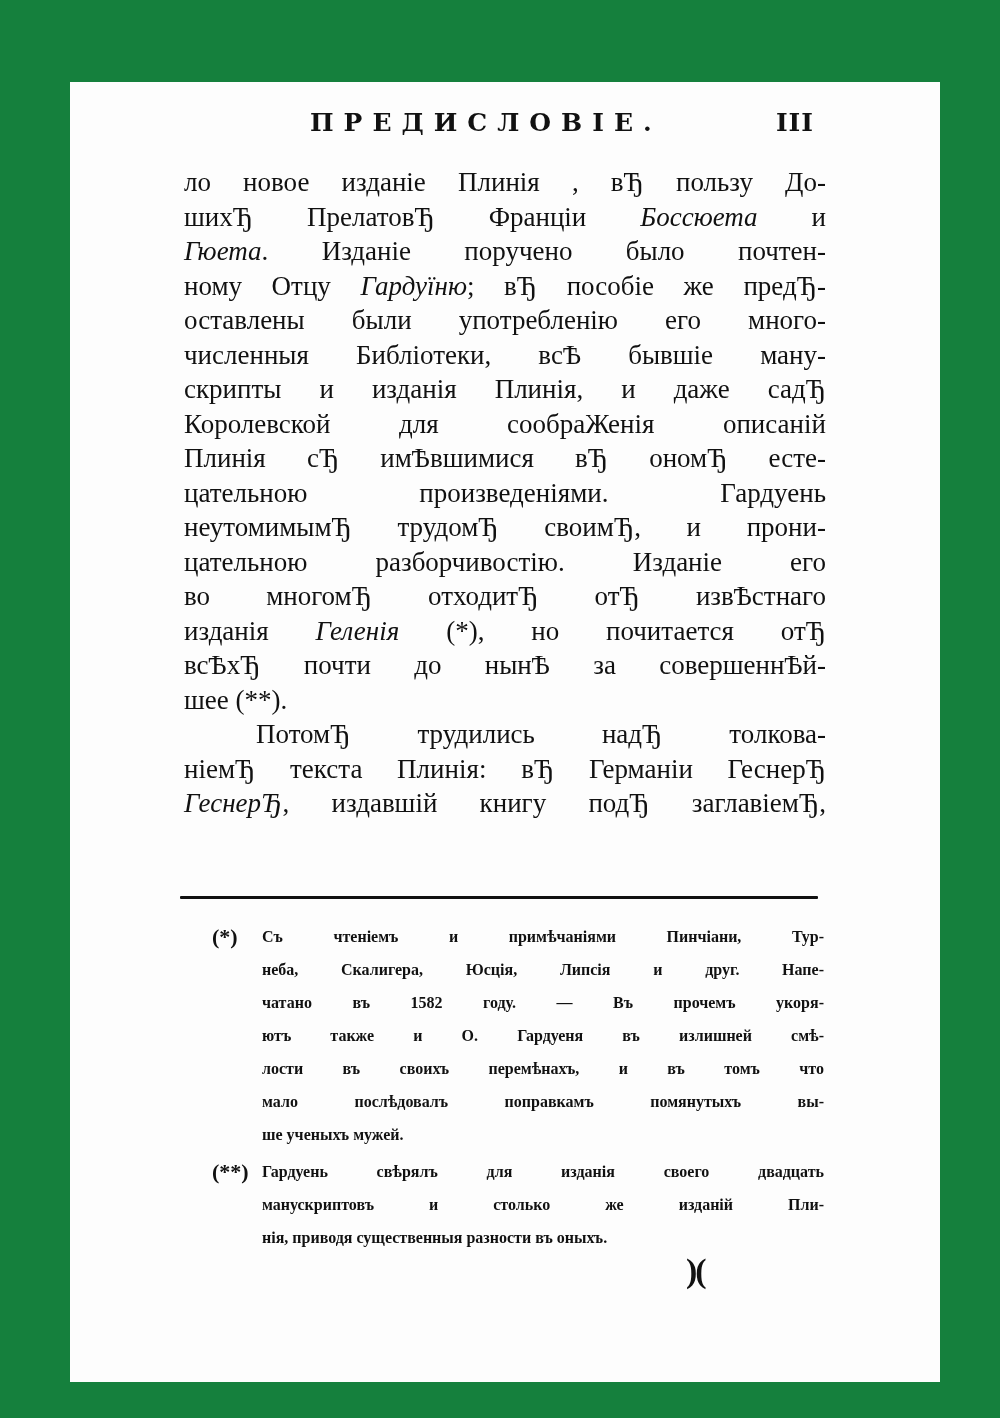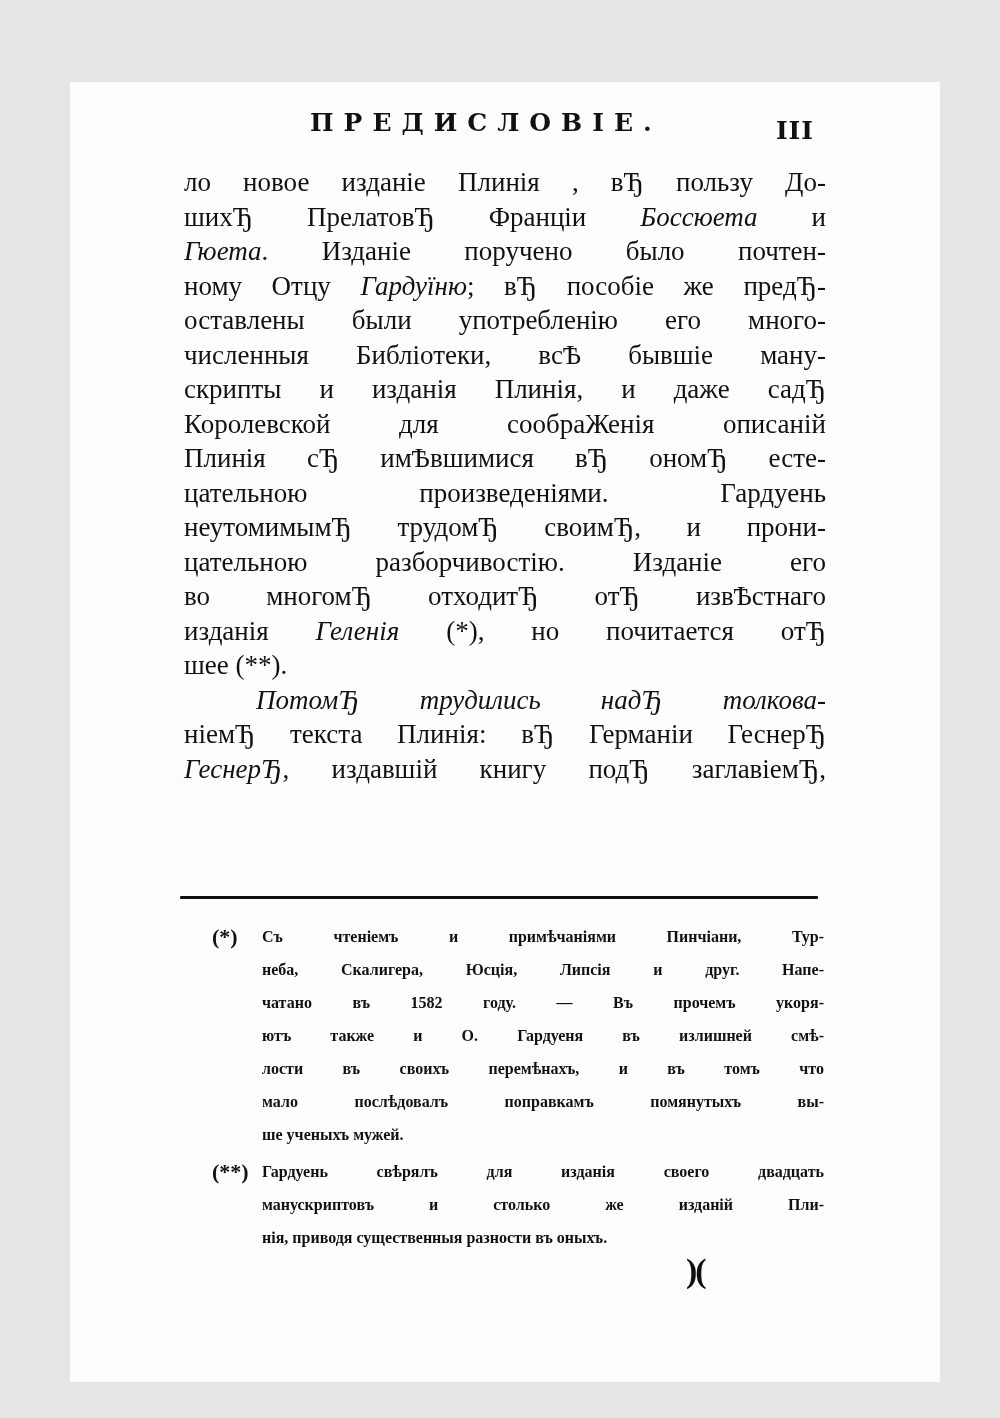--- a/index.html
+++ b/index.html
@@ -12,21 +12,21 @@
     height: 1418px;
     position: relative;
     overflow: hidden;
     font-family: "Liberation Serif", "DejaVu Serif", serif;
     color: #111111;
   }
   .page {
     position: absolute;
     left: 0; top: 0;
     width: 1000px; height: 1418px;
-    background: #e5e5e5;
+    background: #15803d;
   }
   .scan-shade {
     position: absolute;
     left: 70px; top: 82px;
     width: 870px; height: 1300px;
     background: #fdfdfd;
   }
   .running-head {
     position: absolute;
     top: 108px;
@@ -39,21 +39,21 @@
     left: 140px;
     top: 0;
     font-family: "DejaVu Serif", serif;
     font-weight: bold;
     font-size: 25px;
     letter-spacing: 10px;
   }
   .page-number {
     position: absolute;
     right: 6px;
-    top: 8px;
+    top: 0;
     font-family: "DejaVu Serif", serif;
     font-weight: bold;
     font-size: 25px;
     letter-spacing: 1px;
     text-align: right;
   }
   .body-text {
     position: absolute;
     left: 184px;
     top: 165px;
@@ -66,21 +66,20 @@
     font-size: 27px;
     white-space: nowrap;
     text-align: justify;
     text-align-last: justify;
   }
   .line.last {
     text-align-last: left;
   }
   .line.indent {
     padding-left: 72px;
-    font-style: italic;
   }
   .rule {
     position: absolute;
     left: 180px;
     top: 896px;
     width: 638px;
     height: 3px;
     background: #111;
     border-radius: 1px;
   }
@@ -146,20 +145,21 @@
     <span class="line">оставлены были употребленію его много-</span>
     <span class="line">численныя Библіотеки, всѢ бывшіе ману-</span>
     <span class="line">скрипты и изданія Плинія, и даже садЂ</span>
     <span class="line">Королевской для сообраЖенія описаній</span>
     <span class="line">Плинія сЂ имѢвшимися вЂ ономЂ есте-</span>
     <span class="line">цательною произведеніями. Гардуень</span>
     <span class="line">неутомимымЂ трудомЂ своимЂ, и прони-</span>
     <span class="line">цательною разборчивостію. Изданіе его</span>
     <span class="line">во многомЂ отходитЂ отЂ извѢстнаго</span>
     <span class="line">изданія <i>Геленія</i> (*), но почитается отЂ</span>
+    <span class="line">всѢхЂ почти до нынѢ за совершеннѢй-</span>
     <span class="line last">шее (**).</span>
     <span class="line indent">ПотомЂ трудились надЂ толкова-</span>
     <span class="line">ніемЂ текста Плинія: вЂ Германіи ГеснерЂ</span>
     <span class="line"><i>ГеснерЂ</i>, издавшій книгу подЂ заглавіемЂ,</span>
   </div>
 
   <div class="rule"></div>
 
   <div class="footnotes">
     <div class="fn">

